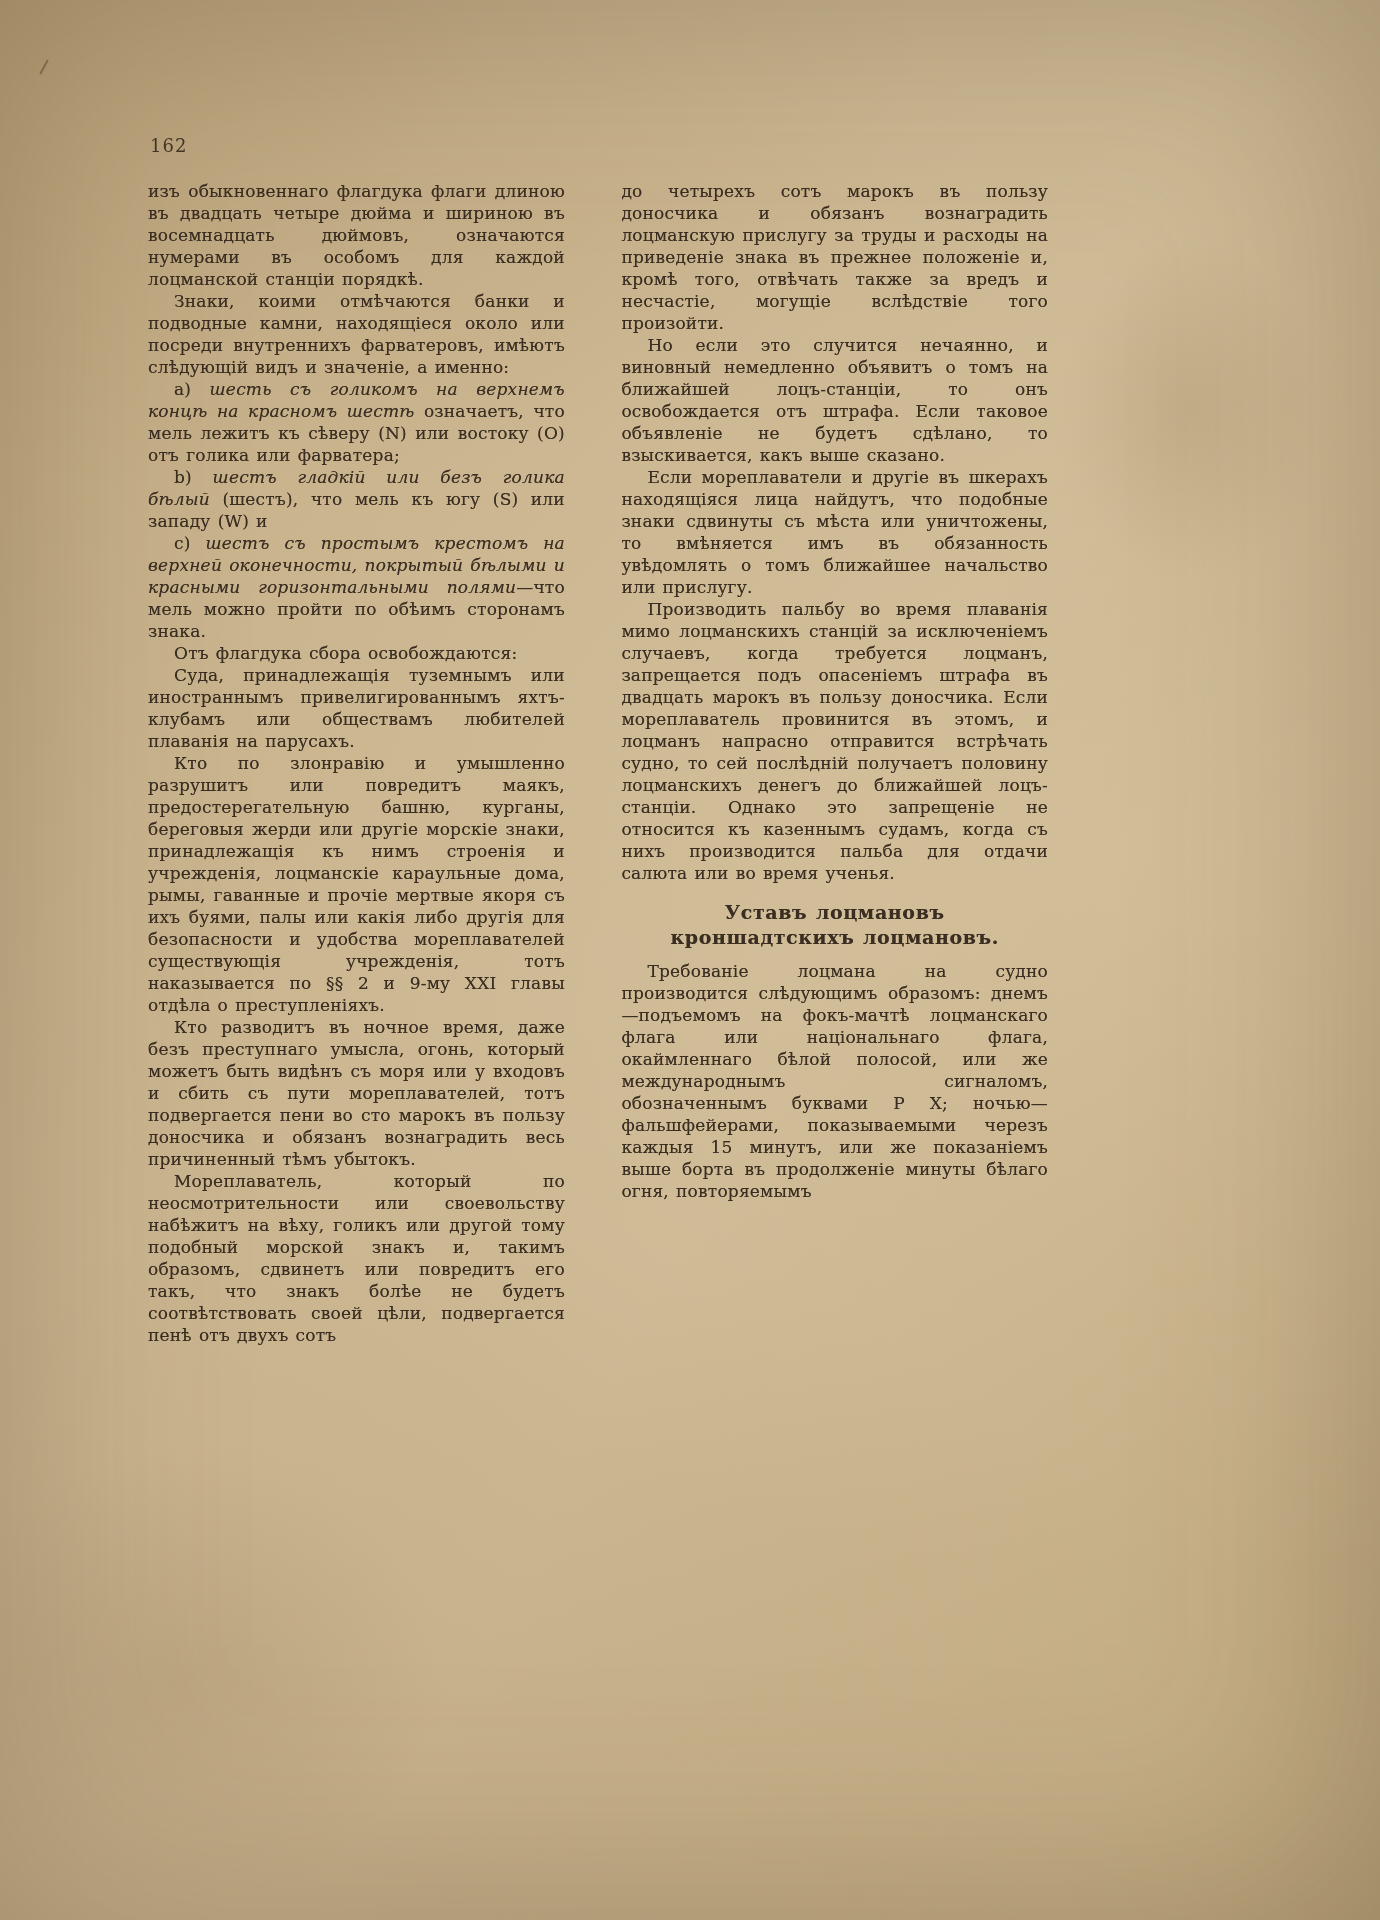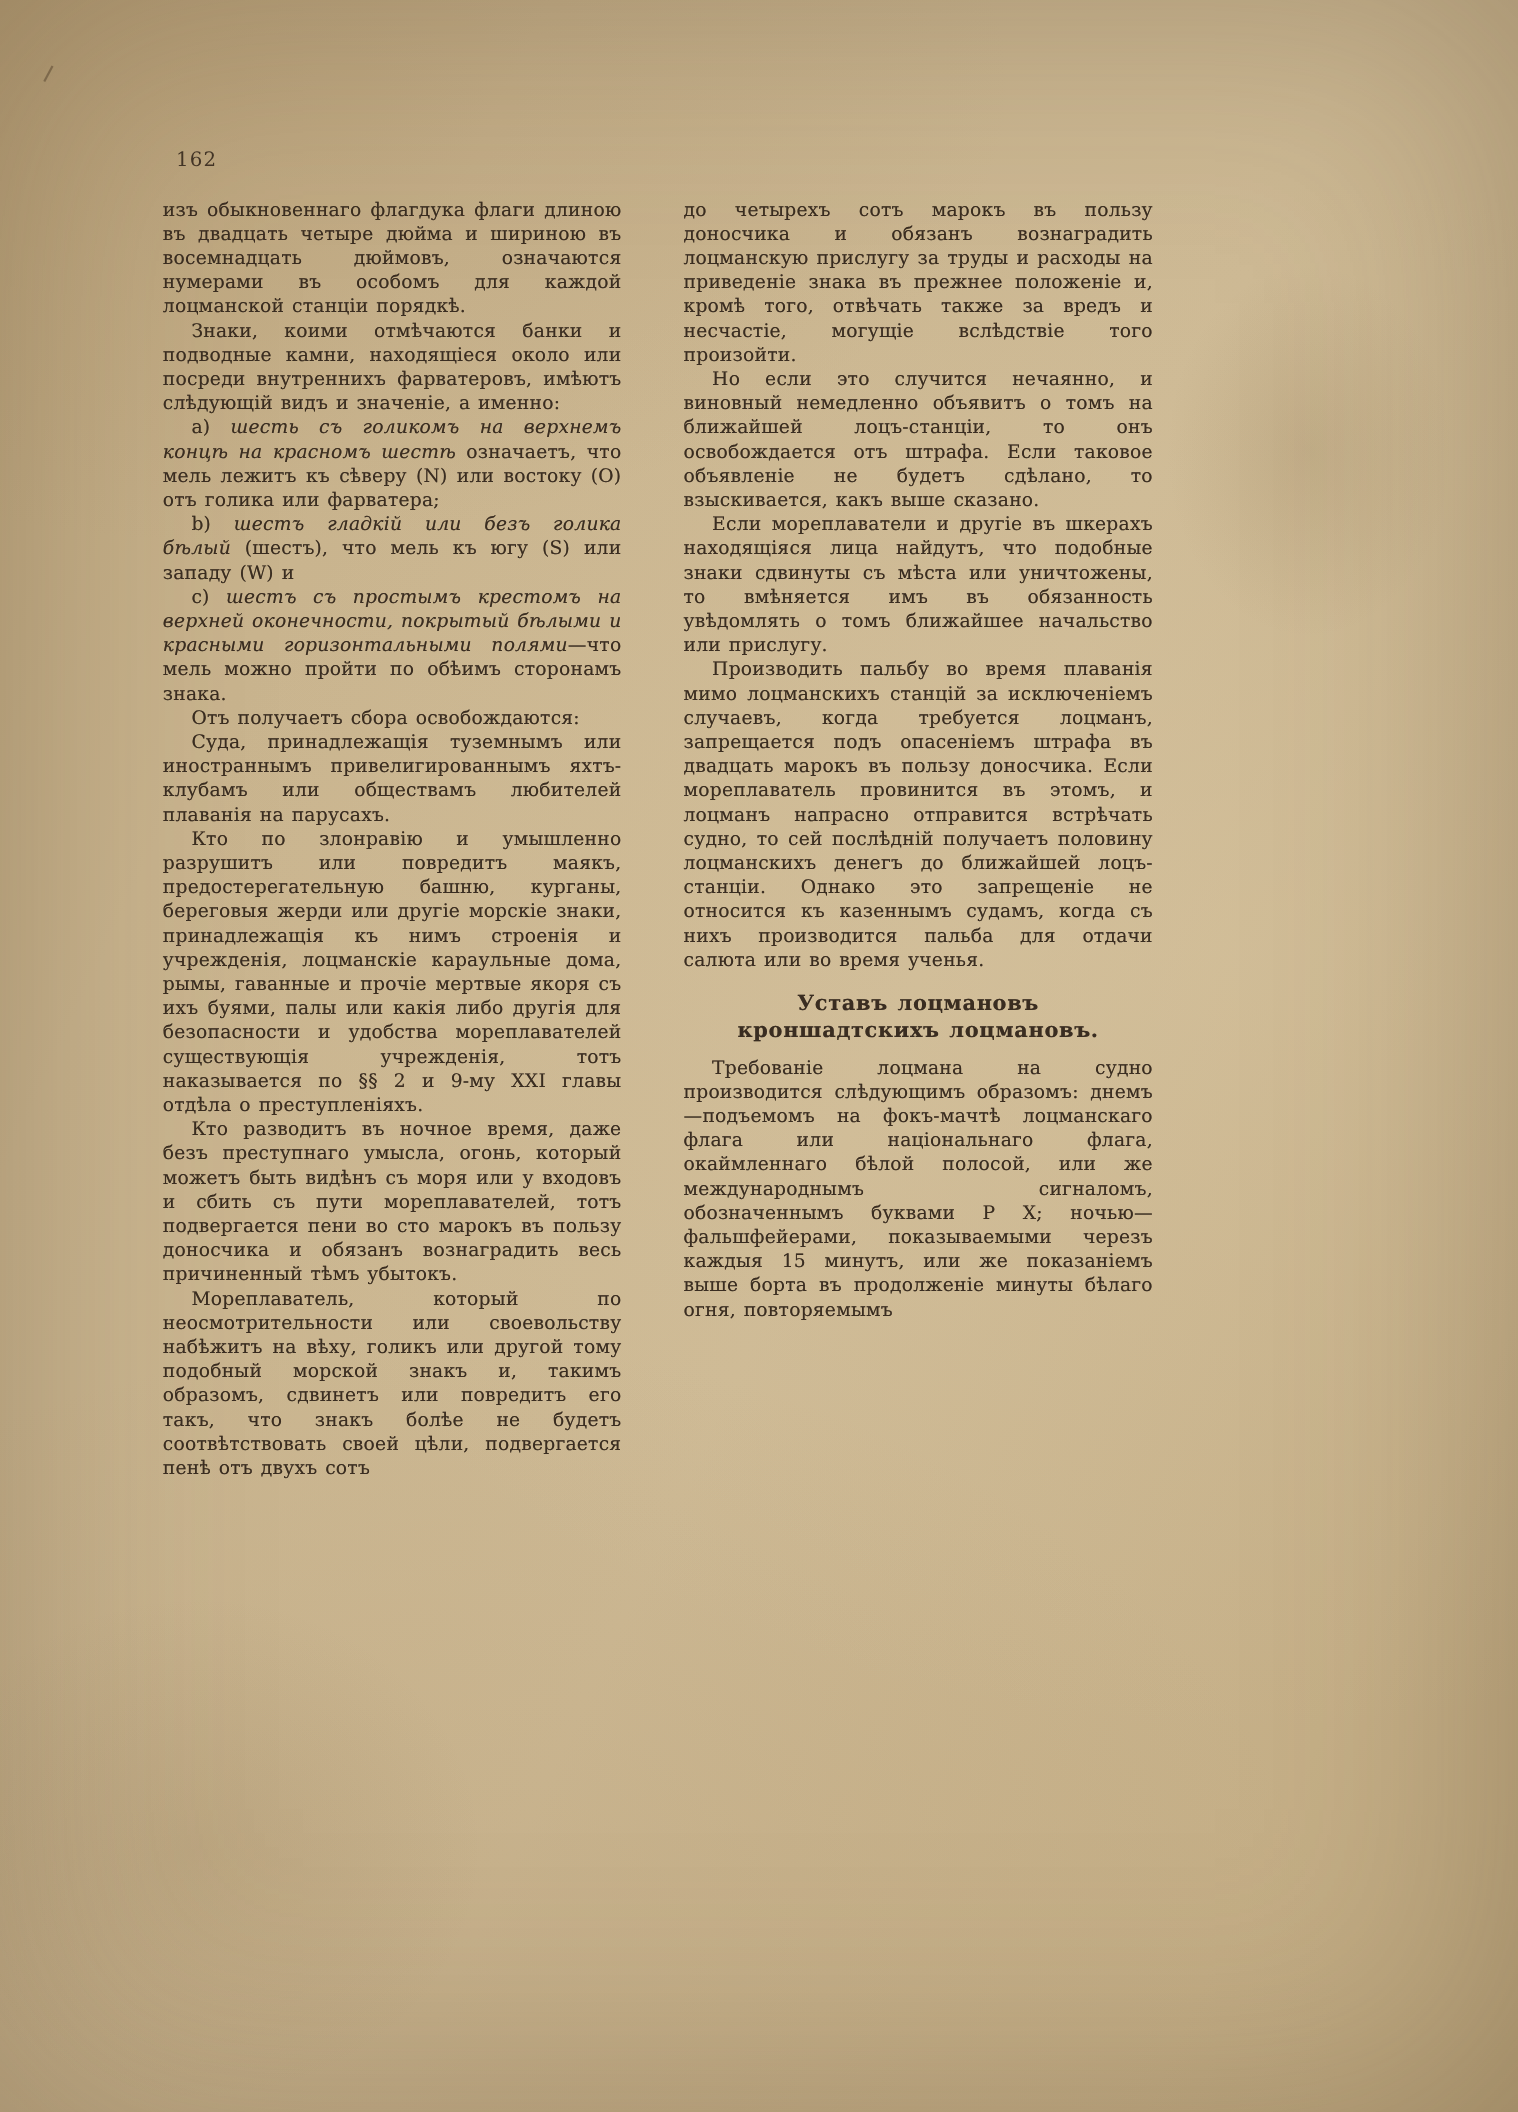--- a/index.html
+++ b/index.html
@@ -52,21 +52,21 @@
     width: 900px;
     color: var(--ink, #3a2d21);
   }
   .header-row {
     position: relative;
     height: 26px;
     margin-bottom: 20px;
   }
   .page-number {
     position: absolute;
-    left: 12px;
+    left: 2px;
     top: 1px;
     font-size: 18px;
     letter-spacing: 1px;
     color: #423426;
   }
   .running-header {
     text-align: center;
     font-size: 13.5px;
     letter-spacing: 2.2px;
     padding-top: 5px;
@@ -123,21 +123,21 @@
       <span class="page-number">162</span>
     </div>
 
     <div class="columns">
       <div class="col col-left" id="col-left">
           <p class="para"><span class="seg">изъ обыкновеннаго флагдука флаги длиною въ двадцать четыре дюйма и шириною въ восемнадцать дюймовъ, означаются нумерами въ особомъ для каждой лоцманской станціи порядкѣ.</span></p>
           <p class="para indent"><span class="seg">Знаки, коими отмѣчаются банки и подводные камни, находящіеся около или посреди внутреннихъ фарватеровъ, имѣютъ слѣдующій видъ и значеніе, а именно:</span></p>
           <p class="para indent"><span class="seg">а) </span><span class="seg it">шесть съ голикомъ на верхнемъ концѣ на красномъ шестѣ</span><span class="seg"> означаетъ, что мель лежитъ къ сѣверу (N) или востоку (O) отъ голика или фарватера;</span></p>
           <p class="para indent"><span class="seg">b) </span><span class="seg it">шестъ гладкій или безъ голика бѣлый</span><span class="seg"> (шестъ), что мель къ югу (S) или западу (W) и</span></p>
           <p class="para indent"><span class="seg">c) </span><span class="seg it">шестъ съ простымъ крестомъ на верхней оконечности, покрытый бѣлыми и красными горизонтальными полями</span><span class="seg">—что мель можно пройти по обѣимъ сторонамъ знака.</span></p>
-          <p class="para indent"><span class="seg">Отъ получаетъ сбора освобождаются:</span></p>
+          <p class="para indent"><span class="seg">Отъ флагдука сбора освобождаются:</span></p>
           <p class="para indent"><span class="seg">Суда, принадлежащія туземнымъ или иностраннымъ привелигированнымъ яхтъ-клубамъ или обществамъ любителей плаванія на парусахъ.</span></p>
           <p class="para indent"><span class="seg">Кто по злонравію и умышленно разрушитъ или повредитъ маякъ, предостерегательную башню, курганы, береговыя жерди или другіе морскіе знаки, принадлежащія къ нимъ строенія и учрежденія, лоцманскіе караульные дома, рымы, гаванные и прочіе мертвые якоря съ ихъ буями, палы или какія либо другія для безопасности и удобства мореплавателей существующія учрежденія, тотъ наказывается по §§ 2 и 9-му XXI главы отдѣла о преступленіяхъ.</span></p>
           <p class="para indent"><span class="seg">Кто разводитъ въ ночное время, даже безъ преступнаго умысла, огонь, который можетъ быть видѣнъ съ моря или у входовъ и сбить съ пути мореплавателей, тотъ подвергается пени во сто марокъ въ пользу доносчика и обязанъ вознаградить весь причиненный тѣмъ убытокъ.</span></p>
           <p class="para indent"><span class="seg">Мореплаватель, который по неосмотрительности или своевольству набѣжитъ на вѣху, голикъ или другой тому подобный морской знакъ и, такимъ образомъ, сдвинетъ или повредитъ его такъ, что знакъ болѣе не будетъ соотвѣтствовать своей цѣли, подвергается пенѣ отъ двухъ сотъ</span></p>
         </div>
       <div class="divider"></div>
       <div class="col col-right" id="col-right">
           <p class="para"><span class="seg">до четырехъ сотъ марокъ въ пользу доносчика и обязанъ вознаградить лоцманскую прислугу за труды и расходы на приведеніе знака въ прежнее положеніе и, кромѣ того, отвѣчать также за вредъ и несчастіе, могущіе вслѣдствіе того произойти.</span></p>
           <p class="para indent"><span class="seg">Но если это случится нечаянно, и виновный немедленно объявитъ о томъ на ближайшей лоцъ-станціи, то онъ освобождается отъ штрафа. Если таковое объявленіе не будетъ сдѣлано, то взыскивается, какъ выше сказано.</span></p>
           <p class="para indent"><span class="seg">Если мореплаватели и другіе въ шкерахъ находящіяся лица найдутъ, что подобные знаки сдвинуты съ мѣста или уничтожены, то вмѣняется имъ въ обязанность увѣдомлять о томъ ближайшее начальство или прислугу.</span></p>

